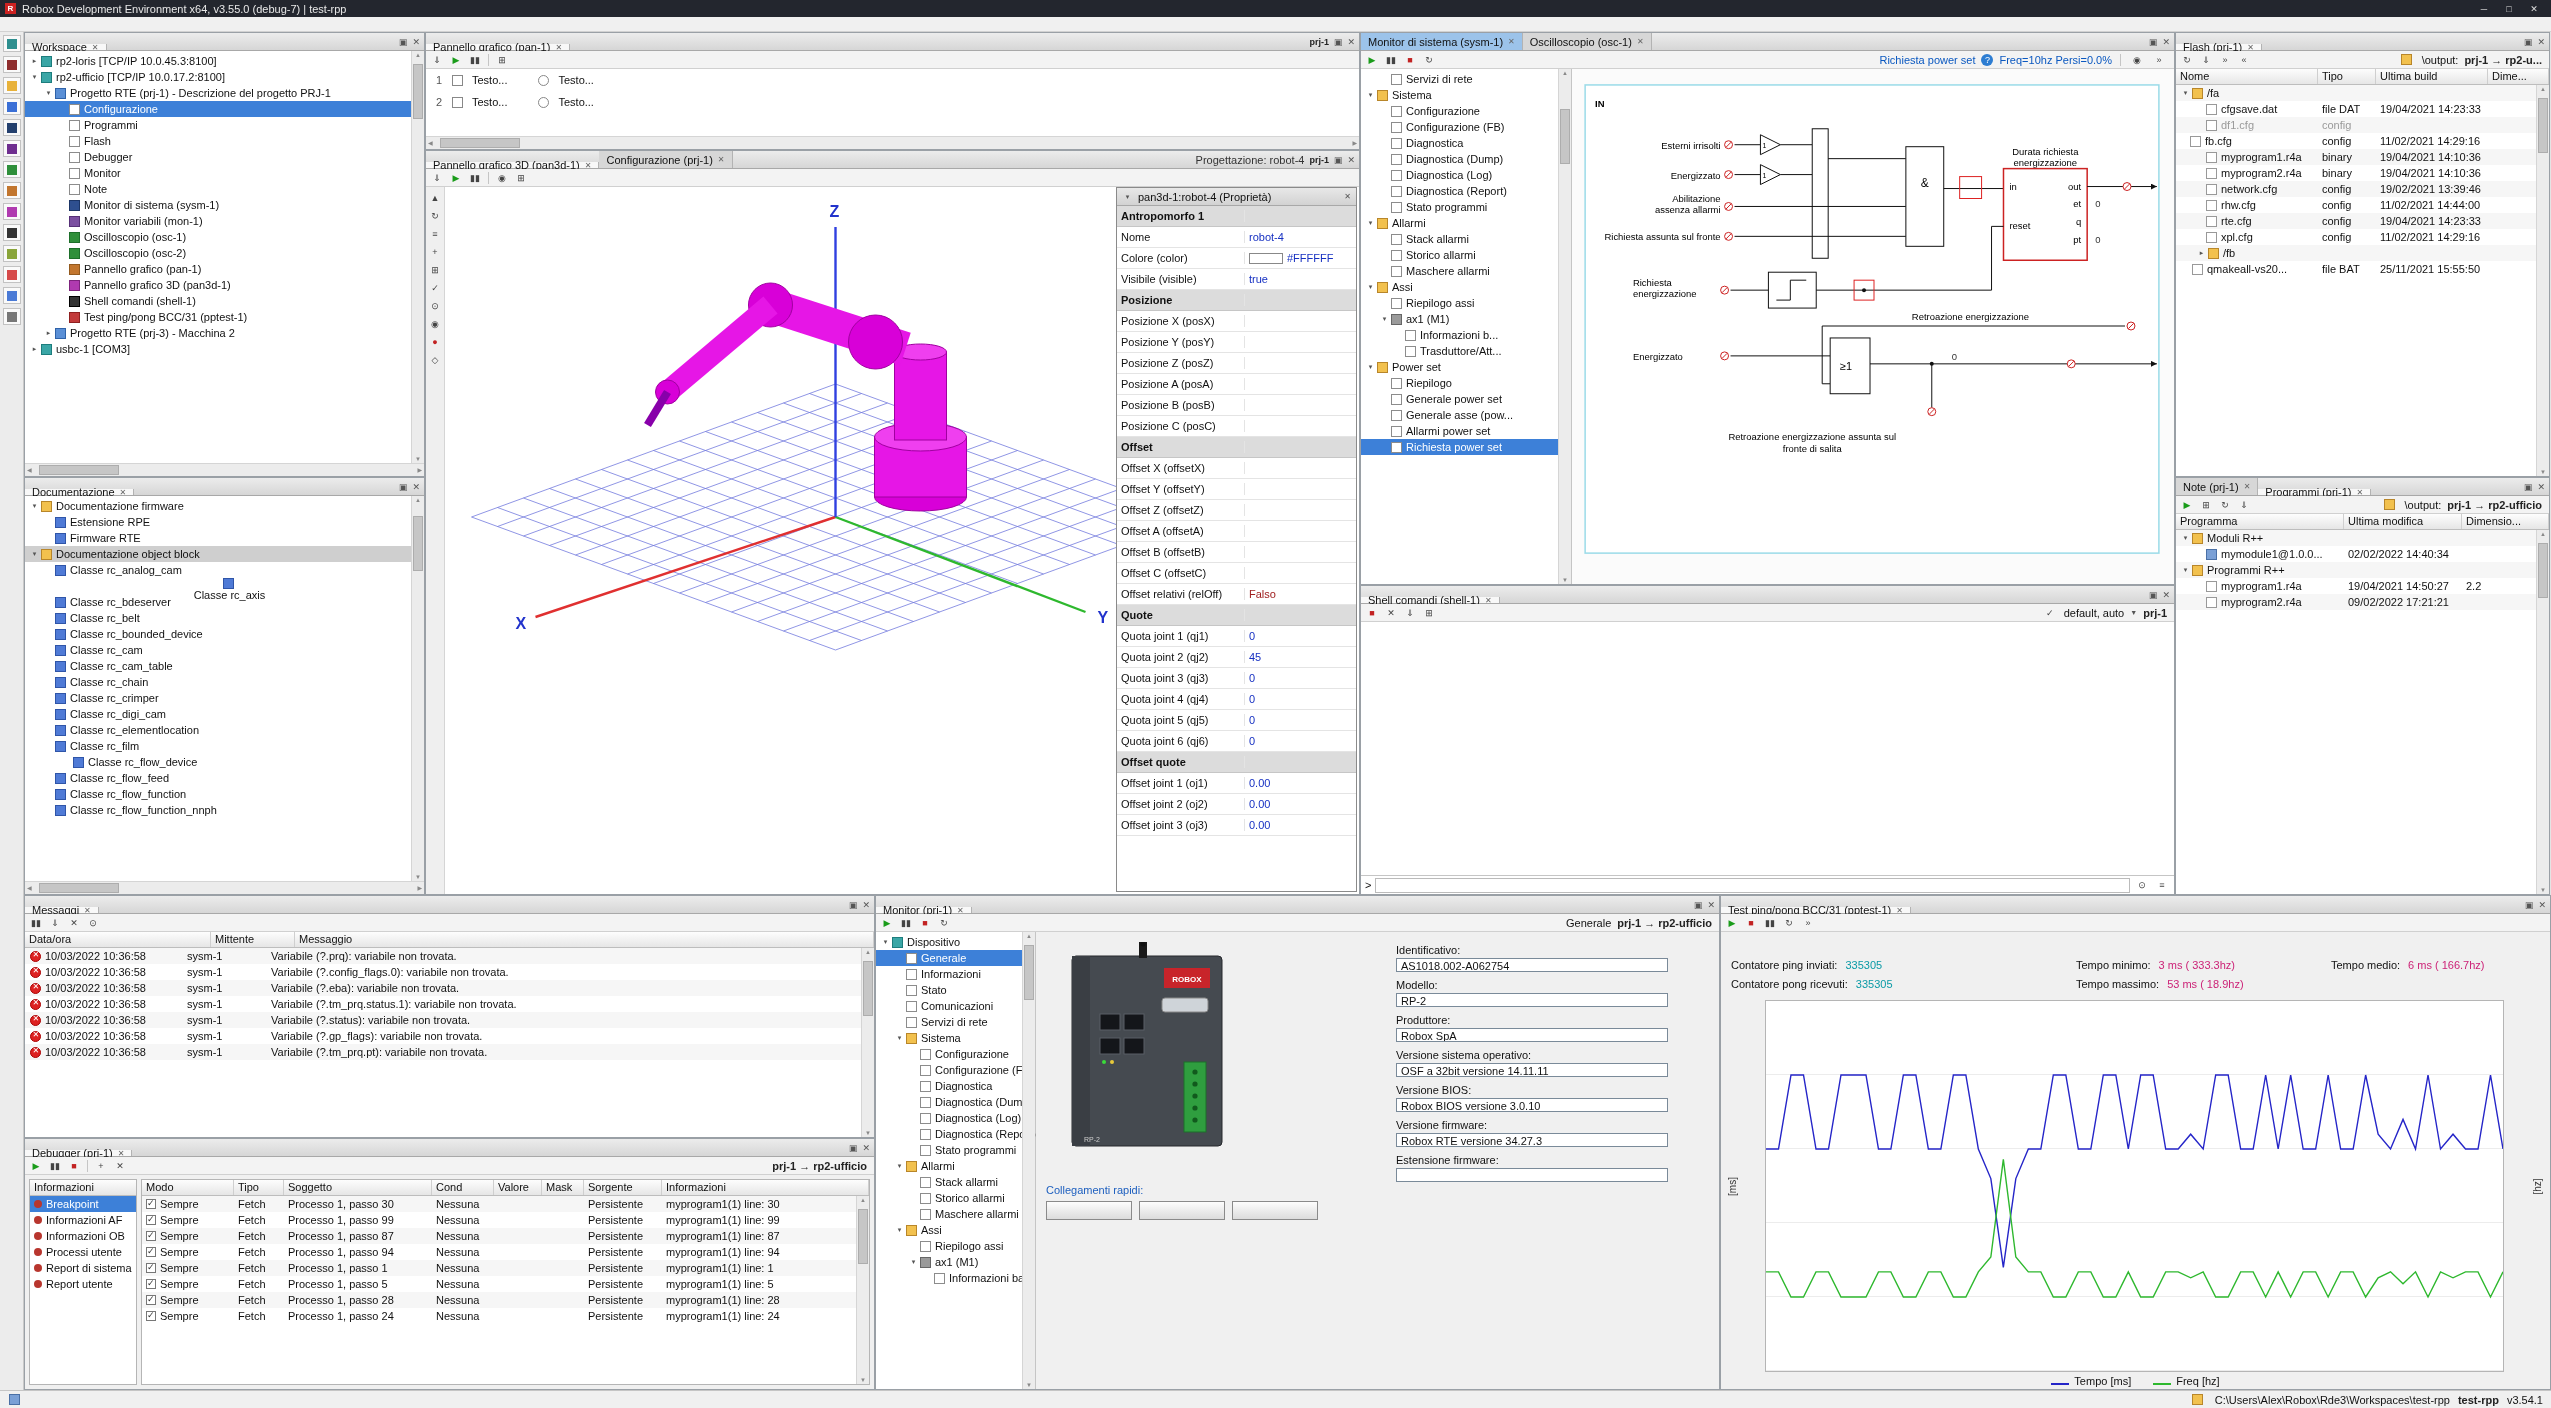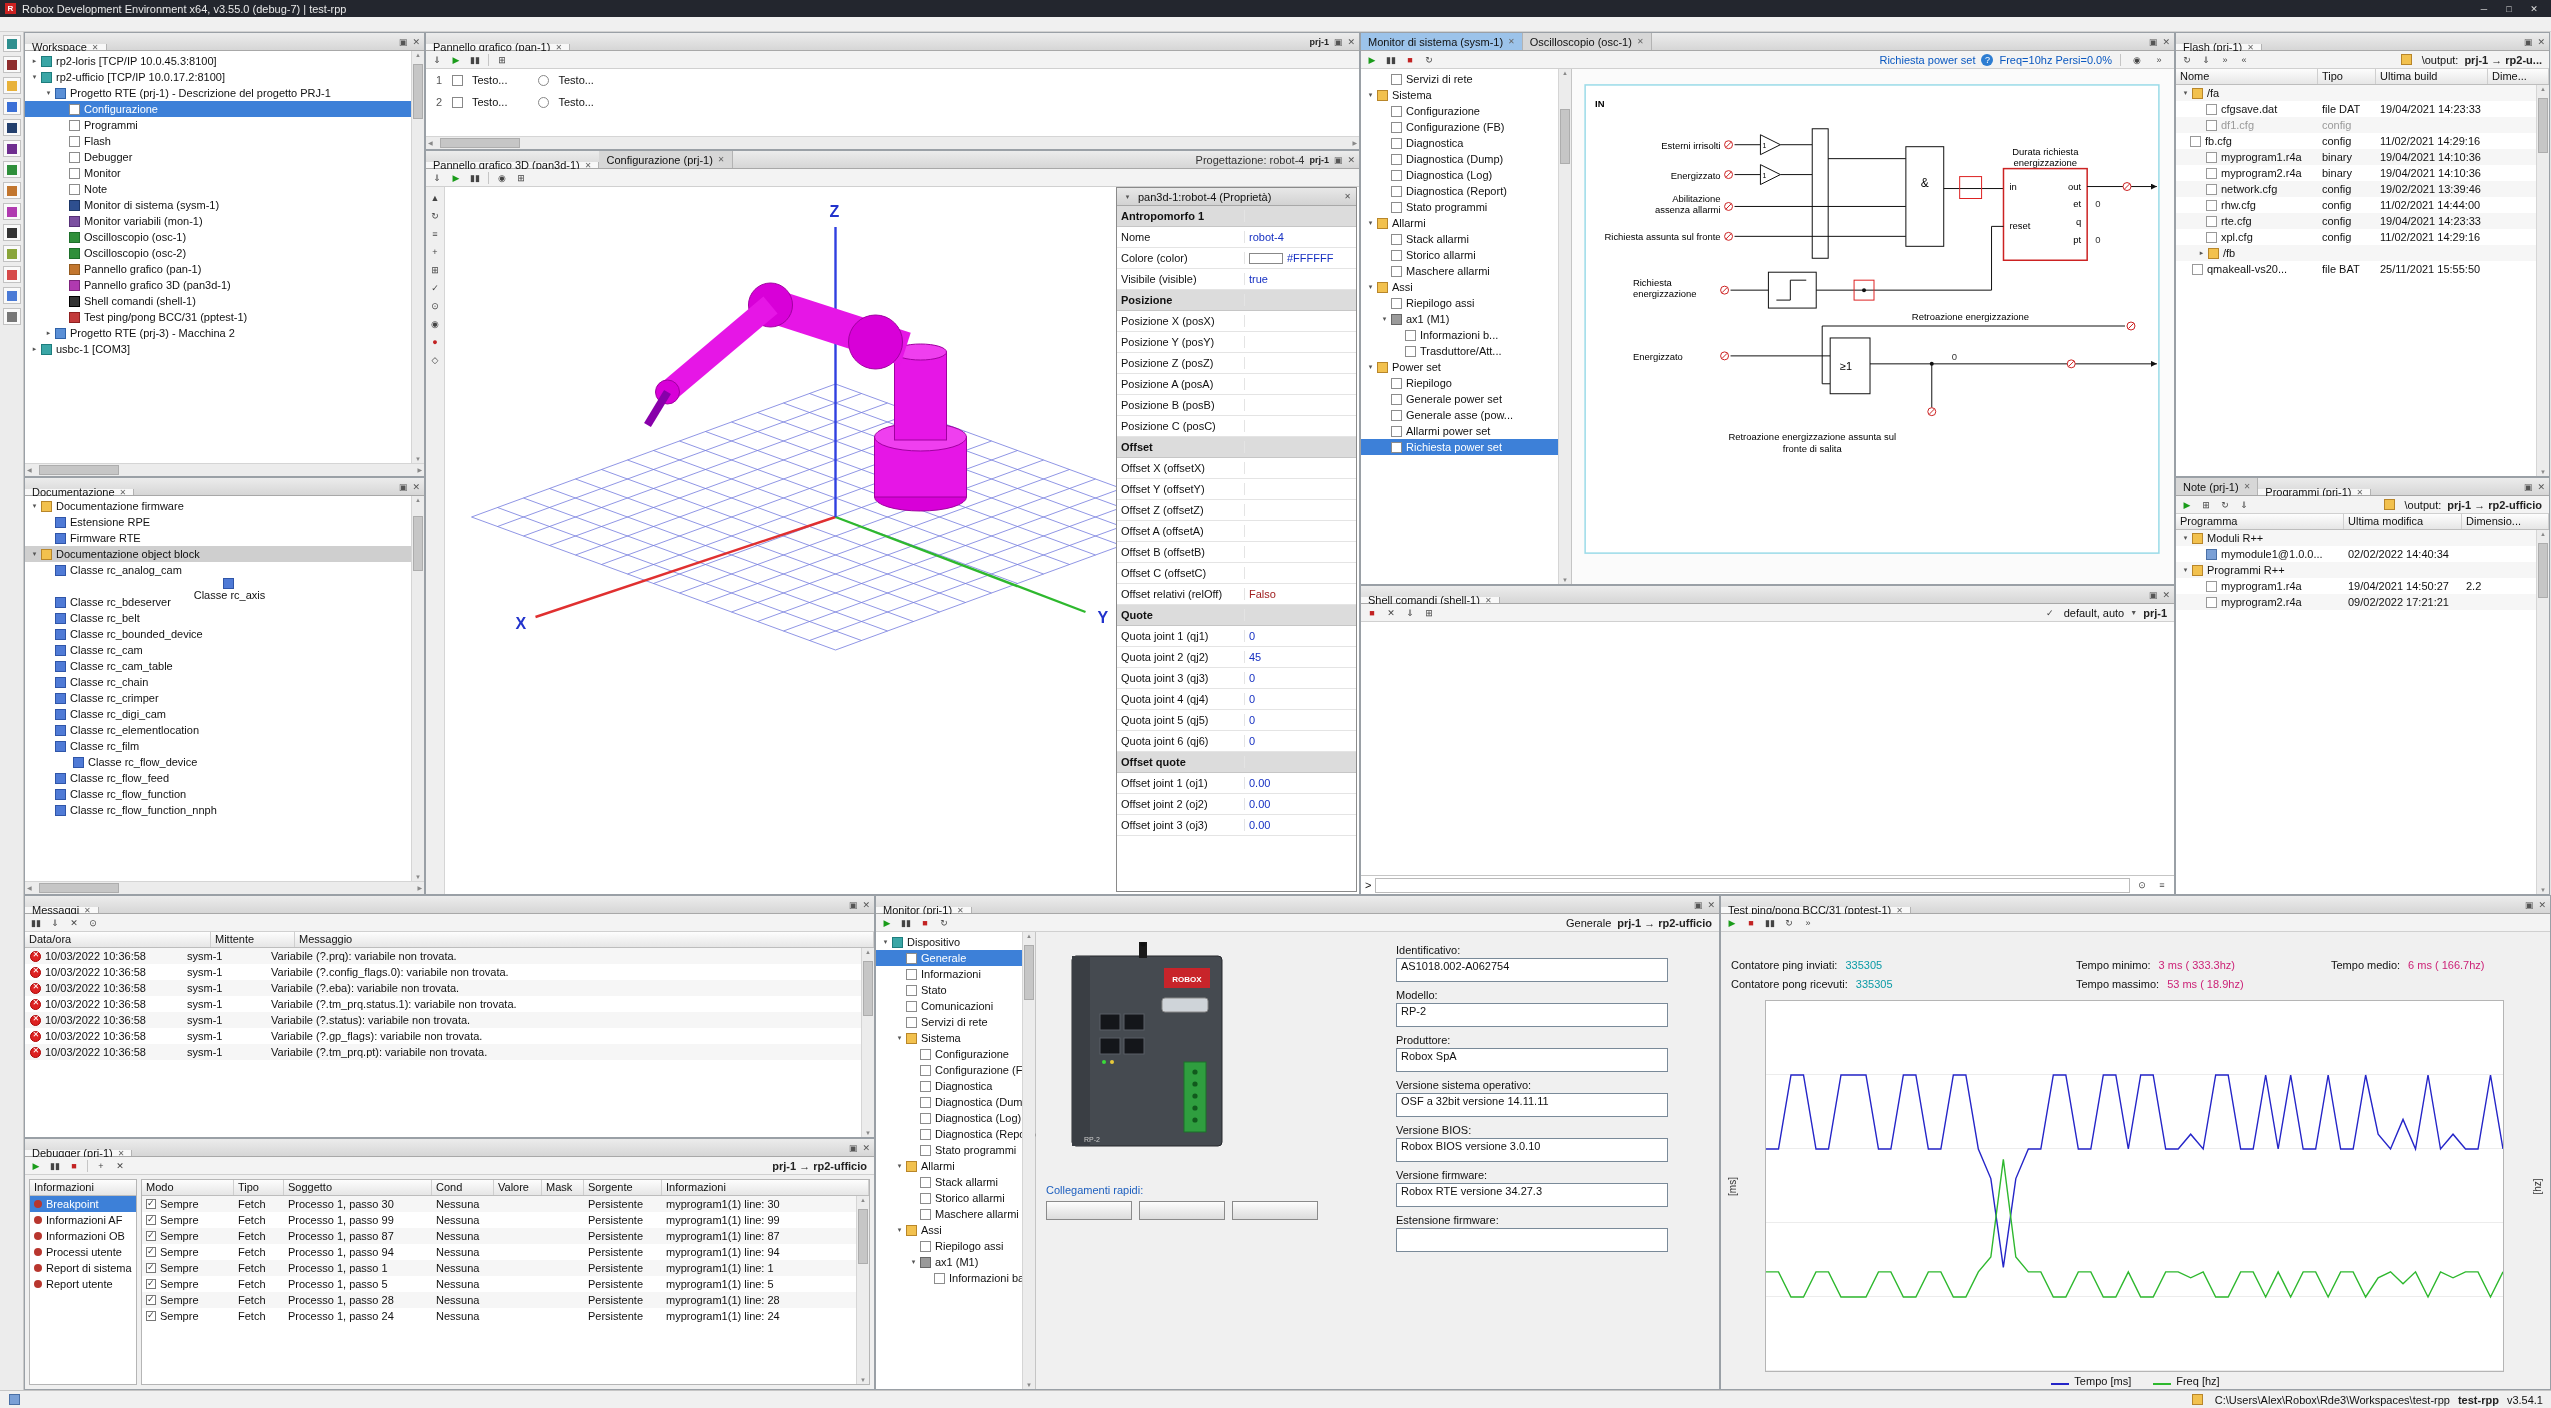--- a/index.html
+++ b/index.html
@@ -78,21 +78,21 @@
 .prow.grp{background:#dcdcdc;font-weight:bold;border-bottom:1px solid #c6c6c6;}
 .sw{width:34px;height:11px;border:1px solid #888;flex:none;}
 .proptitle{height:18px;background:linear-gradient(#e8e8e8,#d2d2d2);border-bottom:1px solid #a8a8a8;display:flex;align-items:center;padding:0 5px;gap:5px;flex:none;}
 .listbox{background:#fff;border:1px solid #b5b5b5;display:flex;flex-direction:column;}
 .listhead{height:16px;background:linear-gradient(#fdfdfd,#e6e6e6);border-bottom:1px solid #bdbdbd;padding:1px 4px;}
 .litem{height:16px;display:flex;align-items:center;padding:0 4px;gap:4px;}
 .litem.sel{background:#3d80d8;color:#fff;}
 .dot{width:8px;height:8px;border-radius:50%;background:#b8362e;flex:none;}
 .field{margin-bottom:7px;}
 .field .flabel{margin-bottom:2px;}
-.finput{width:272px;height:24px;background:#fff;border:1px solid #7a8a99;padding:1px 4px;overflow:hidden;white-space:nowrap;}
+.finput{width:272px;height:14px;background:#fff;border:1px solid #7a8a99;padding:1px 4px;overflow:hidden;white-space:nowrap;}
 .btn{display:inline-flex;align-items:center;justify-content:center;height:19px;min-width:86px;background:linear-gradient(#fdfdfd,#dcdcdc);border:1px solid #8a8a8a;padding:0 10px;margin-right:7px;}
 .bluelabel{color:#1d5fbf;}
 .statgrid{display:grid;grid-auto-flow:column;grid-template-rows:repeat(2,19px);grid-template-columns:345px 255px 1fr;padding:3px 10px;flex:none;margin-top:20px;}
 .statitem{display:flex;align-items:center;gap:8px;}
 .statitem .val.teal{color:#0a9aa6;}
 .statitem .val.mag{color:#cc2277;}
 .chartrow{flex:1;display:flex;align-items:stretch;padding:4px 6px 0 4px;}
 .axlabel{width:14px;display:flex;align-items:center;justify-content:center;color:#333;}
 .axlabel span{transform:rotate(-90deg);white-space:nowrap;font-size:10px;}
 .yticks{width:26px;display:flex;flex-direction:column;justify-content:space-between;text-align:right;font-size:9px;color:#444;padding:0 3px 0 0;}

